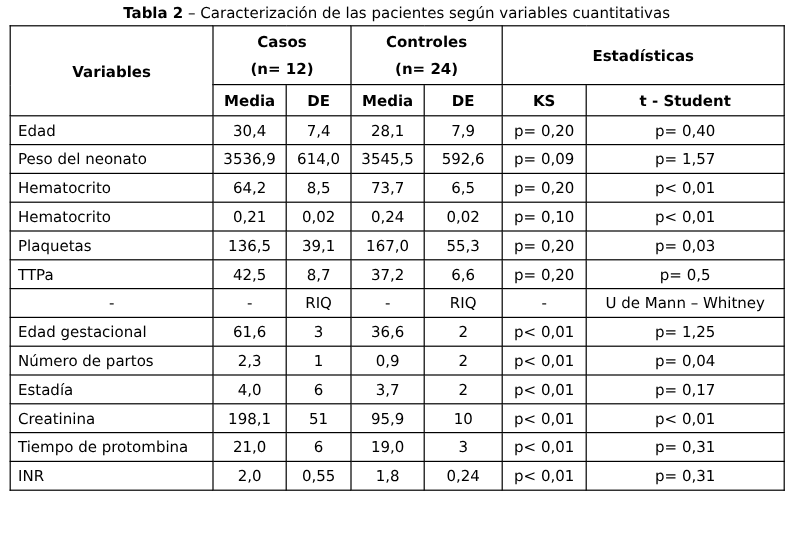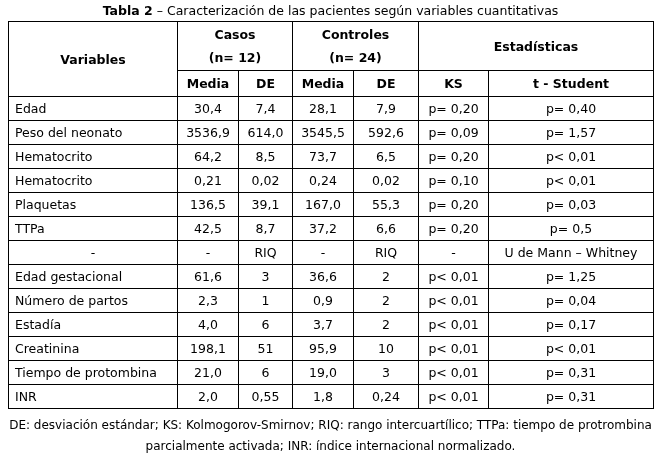--- a/index.html
+++ b/index.html
@@ -203,18 +203,14 @@
           <td>2,0</td>
           <td>0,55</td>
           <td>1,8</td>
           <td>0,24</td>
           <td>p&lt; 0,01</td>
           <td>p= 0,31</td>
         </tr>
       </tbody>
   </table>
 
-  <div class="footnote">
-    <div>DE: desviación estándar; KS: Kolmogorov-Smirnov; RIQ: rango intercuartílico; TTPa: tiempo de protrombina</div>
-    <div>parcialmente activada; INR: índice internacional normalizado.</div>
-  </div>
 
 </div>
 
 </body></html>

